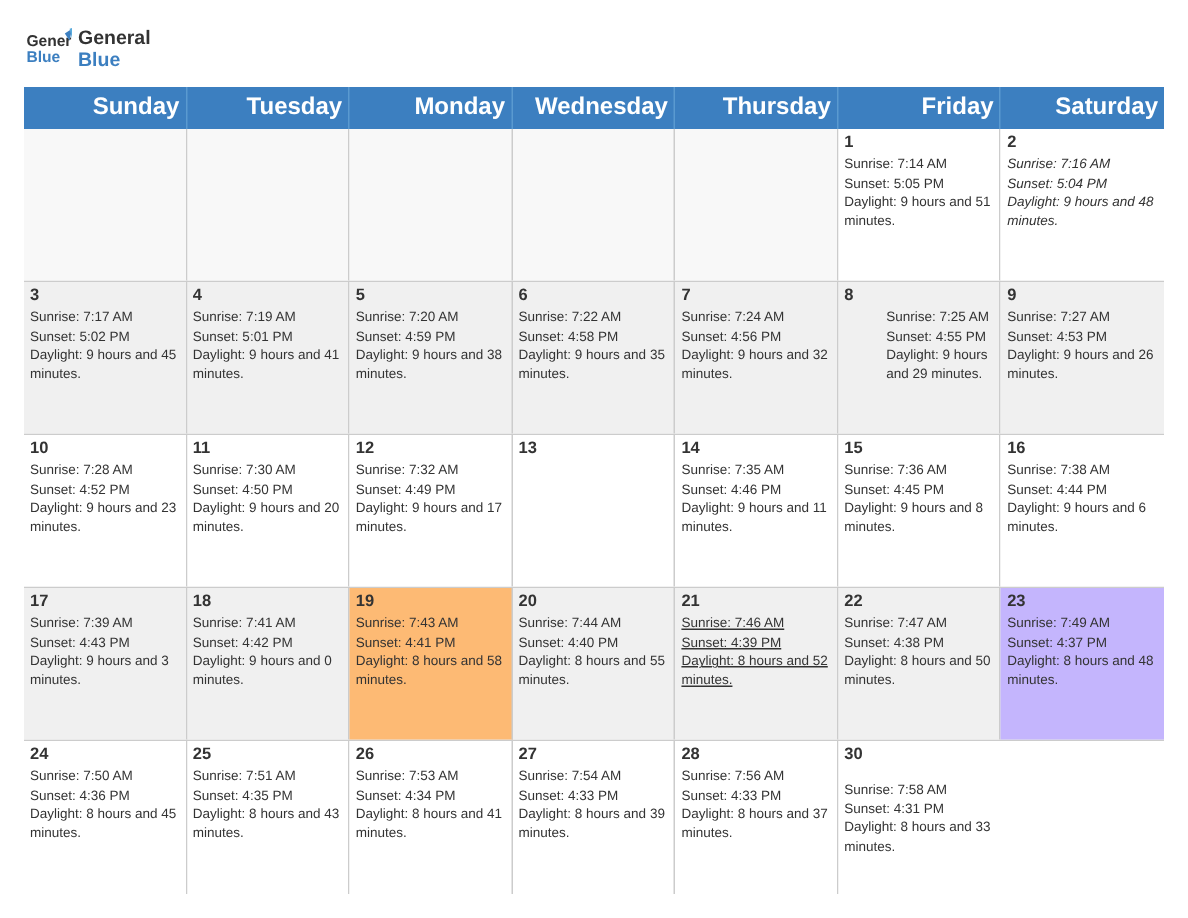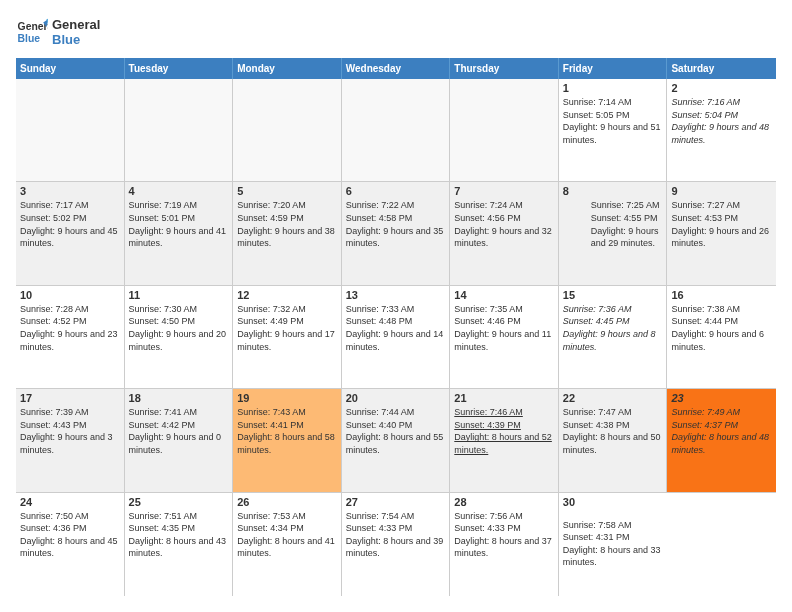--- a/index.html
+++ b/index.html
@@ -49,24 +49,24 @@
       display: flex;
       flex-direction: column;
     }
     .cal-header {
       display: grid;
       grid-template-columns: repeat(7, 1fr);
       background: #3c7fc0;
     }
     .cal-header-cell {
       color: #fff;
-      font-size: 10px;
+      font-size: 16px;
       font-weight: bold;
       padding: 5px 4px;
-      text-align: left;
+      text-align: right;
       border-right: 1px solid #5a9ad0;
     }
     .cal-header-cell:last-child { border-right: none; }
     .cal-body {
       flex: 1;
       display: grid;
       grid-template-rows: repeat(5, 1fr);
     }
     .cal-row {
       display: grid;
@@ -208,33 +208,30 @@
 Daylight: 9 hours and 20 minutes.</div>
           </div>
           <div class="cal-cell">
             <span class="day-num">12</span>
             <div class="cell-info" style="white-space: pre-line;">Sunrise: 7:32 AM
 Sunset: 4:49 PM
 Daylight: 9 hours and 17 minutes.</div>
           </div>
           <div class="cal-cell">
             <span class="day-num">13</span>
-            <div class="cell-info" style="white-space: pre-line;">Sunrise: 7:33 AM
-Sunset: 4:48 PM
-Daylight: 9 hours and 14 minutes.</div>
           </div>
           <div class="cal-cell">
             <span class="day-num">14</span>
             <div class="cell-info" style="white-space: pre-line;">Sunrise: 7:35 AM
 Sunset: 4:46 PM
 Daylight: 9 hours and 11 minutes.</div>
           </div>
           <div class="cal-cell">
             <span class="day-num">15</span>
-            <div class="cell-info" style="white-space: pre-line; font-style: italic;">Sunrise: 7:36 AM
+            <div class="cell-info" style="white-space: pre-line;">Sunrise: 7:36 AM
 Sunset: 4:45 PM
 Daylight: 9 hours and 8 minutes.</div>
           </div>
           <div class="cal-cell">
             <span class="day-num">16</span>
             <div class="cell-info" style="white-space: pre-line;">Sunrise: 7:38 AM
 Sunset: 4:44 PM
 Daylight: 9 hours and 6 minutes.</div>
           </div>
         </div>
@@ -268,21 +265,21 @@
             <div class="cell-info" style="white-space: pre-line; text-decoration: underline;">Sunrise: 7:46 AM
 Sunset: 4:39 PM
 Daylight: 8 hours and 52 minutes.</div>
           </div>
           <div class="cal-cell shaded" style="background: rgb(240, 240, 240);">
             <span class="day-num">22</span>
             <div class="cell-info" style="white-space: pre-line;">Sunrise: 7:47 AM
 Sunset: 4:38 PM
 Daylight: 8 hours and 50 minutes.</div>
           </div>
-          <div class="cal-cell shaded" style="background: #f97316; font-style: italic;">
+          <div class="cal-cell shaded" style="background: #c4b5fd;">
             <span class="day-num">23</span>
             <div class="cell-info" style="white-space: pre-line;">Sunrise: 7:49 AM
 Sunset: 4:37 PM
 Daylight: 8 hours and 48 minutes.</div>
           </div>
         </div>
         <div class="cal-row">
           <div class="cal-cell">
             <span class="day-num">24</span>
             <div class="cell-info" style="white-space: pre-line;">Sunrise: 7:50 AM

